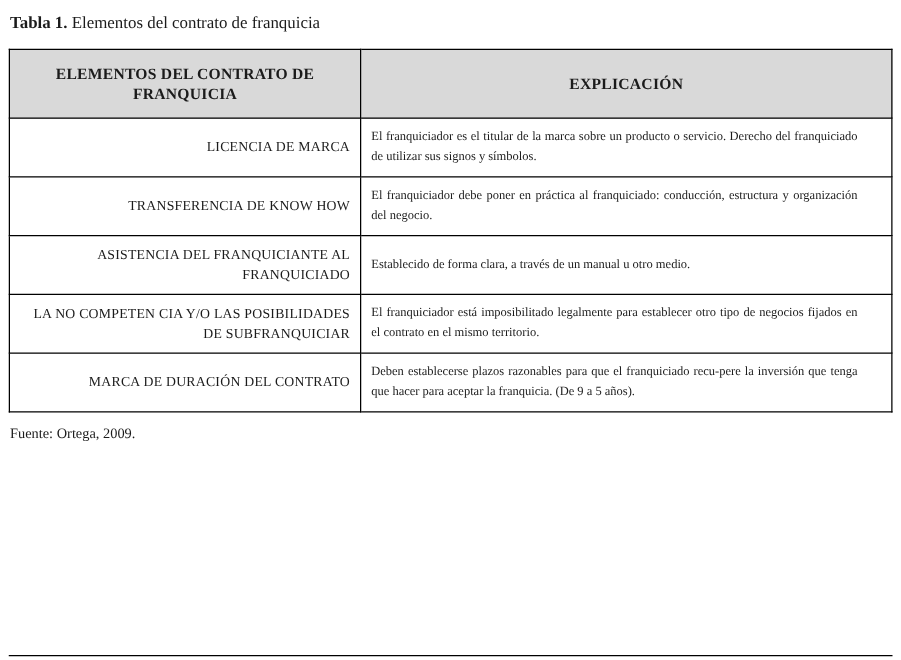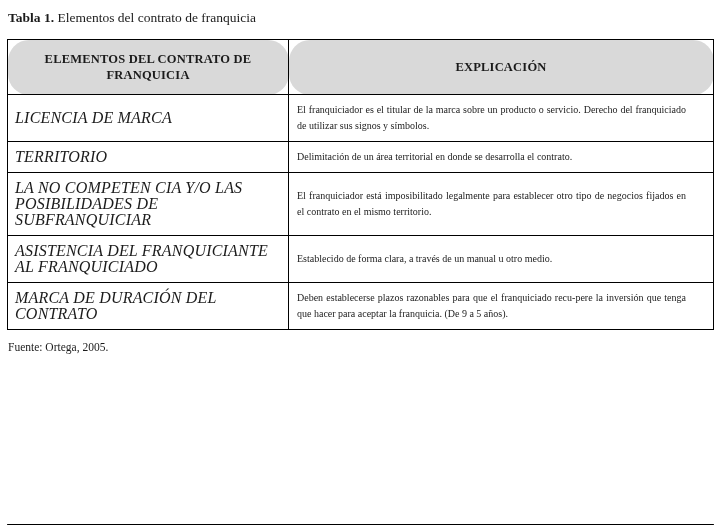--- a/index.html
+++ b/index.html
@@ -1,20 +1,20 @@
 <!DOCTYPE html>
 <html style="--header-bg: #d9d9d9; --border: #000000; --text: #1b1b1b;"><head>
 <meta charset="utf-8">
 <style>
   :root {
     --header-bg: #d9d9d9;
     --border: #000000;
     --text: #1b1b1b;
   }
-  * { box-sizing: border-box; border-radius: 21px; }
+  * { box-sizing: border-box; }
   html, body {
     margin: 0;
     padding: 0;
     background: #ffffff;
   }
   body {
     width: 721px;
     height: 528px;
     overflow: hidden;
     font-family: "Liberation Serif", "DejaVu Serif", serif;
@@ -46,26 +46,25 @@
     background: var(--header-bg);
     font-weight: bold;
     font-size: 12.5px;
     line-height: 16px;
     text-align: center;
     letter-spacing: 0.2px;
     padding: 11px 8px;
   }
   th.th-element { padding: 11px 44px; }
   td.element {
-    font-size: 16px;
+    font-size: 11px;
     line-height: 16px;
     letter-spacing: 0.2px;
     padding: 7px 8px 7px 7px;
-    text-align: left;
-    font-style: italic;
+    text-align: right;
   }
   td.explanation {
     font-size: 10px;
     line-height: 16px;
     padding: 7px 27px 7px 8px;
     text-align: justify;
   }
   tr.r-short td { padding-top: 7px; padding-bottom: 7px; }
   tr.r-single td { padding-top: 7px; padding-bottom: 7px; }
 
@@ -100,36 +99,36 @@
       <tr>
         <th class="th-element">ELEMENTOS DEL CONTRATO DE FRANQUICIA</th>
         <th class="th-explanation">EXPLICACIÓN</th>
       </tr>
     </thead>
     <tbody>
       <tr class="r-short">
         <td class="element">LICENCIA DE MARCA</td>
         <td class="explanation">El franquiciador es el titular de la marca sobre un producto o servicio. Derecho del franquiciado de utilizar sus signos y símbolos.</td>
       </tr>
-      <tr class="r-single">
-        <td class="element">TERRITORIO</td>
-        <td class="explanation">Delimitación de un área territorial en donde se desarrolla el contrato.</td>
+      <tr class="r-short">
+        <td class="element">TRANSFERENCIA DE KNOW HOW</td>
+        <td class="explanation">El franquiciador debe poner en práctica al franquiciado: conducción, estructura y organización del negocio.</td>
+      </tr>
+      <tr class="r-short">
+        <td class="element">ASISTENCIA DEL FRANQUICIANTE AL FRANQUICIADO</td>
+        <td class="explanation">Establecido de forma clara, a través de un manual u otro medio.</td>
       </tr>
       <tr class="r-short">
         <td class="element">LA NO COMPETEN CIA Y/O LAS POSIBILIDADES DE SUBFRANQUICIAR</td>
         <td class="explanation">El franquiciador está imposibilitado legalmente para establecer otro tipo de negocios fijados en el contrato en el mismo territorio.</td>
-      </tr>
-      <tr class="r-short">
-        <td class="element">ASISTENCIA DEL FRANQUICIANTE AL FRANQUICIADO</td>
-        <td class="explanation">Establecido de forma clara, a través de un manual u otro medio.</td>
       </tr>
       <tr class="r-tall">
         <td class="element">MARCA DE DURACIÓN DEL CONTRATO</td>
         <td class="explanation">Deben establecerse plazos razonables para que el franquiciado recu-pere la inversión que tenga que hacer para aceptar la franquicia. (De 9 a 5 años).</td>
       </tr>
     </tbody>
   </table>
 
-  <p class="source">Fuente: Ortega, 2005.</p>
+  <p class="source">Fuente: Ortega, 2009.</p>
 
   <div class="bottom-rule"></div>
 
 </div>
 
 </body></html>

